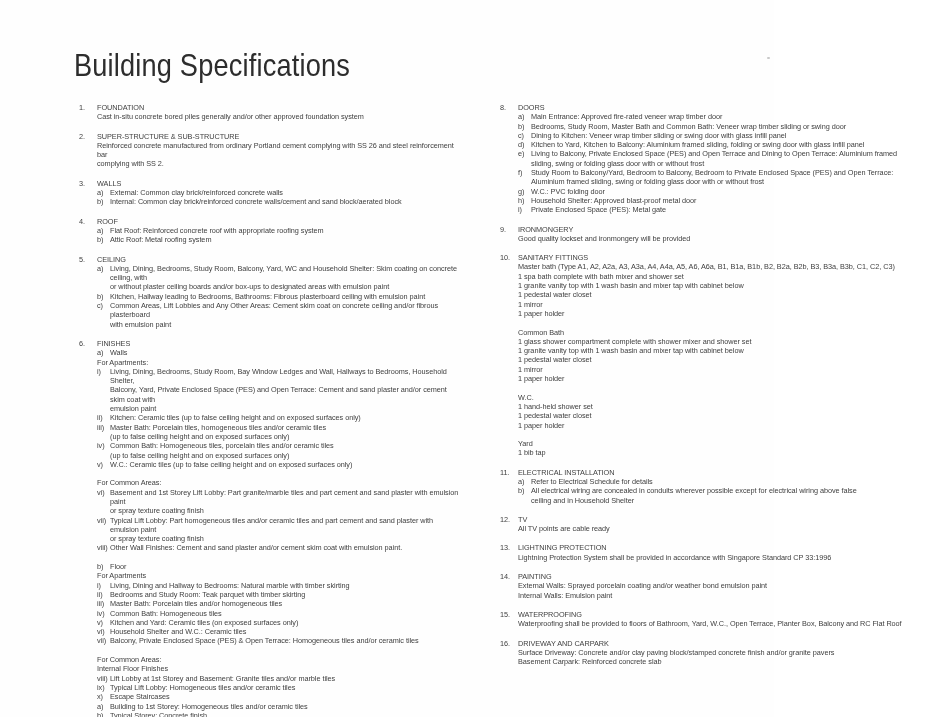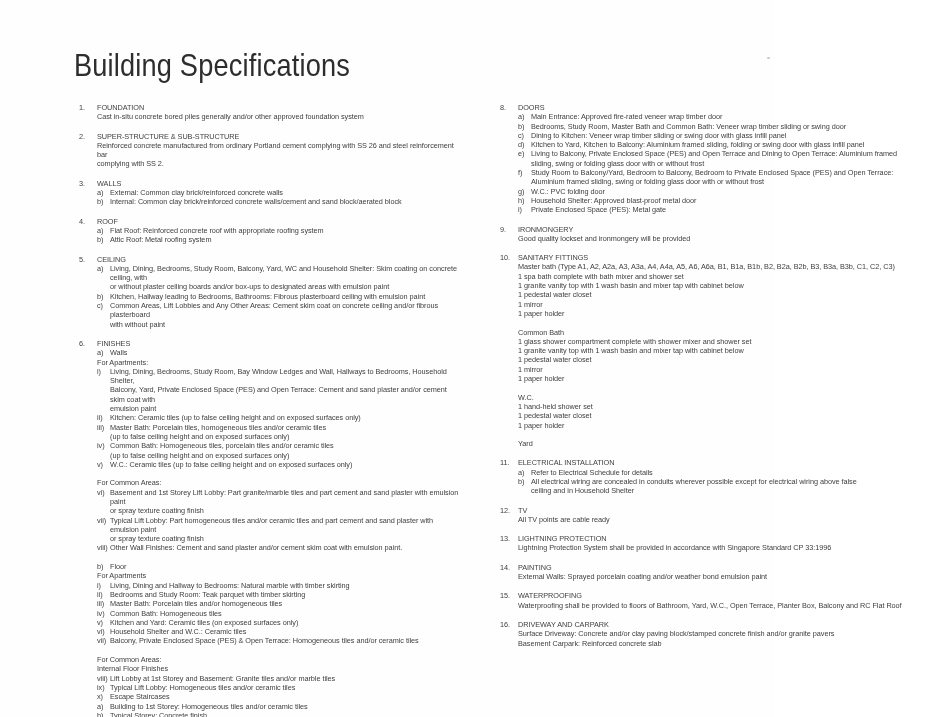--- a/index.html
+++ b/index.html
@@ -110,21 +110,21 @@
             </div>
             <div class="line">
               <span class="lbl">b)</span>
               <span class="txt">Kitchen, Hallway leading to Bedrooms, Bathrooms: Fibrous plasterboard ceiling with emulsion paint</span>
             </div>
             <div class="line">
               <span class="lbl">c)</span>
               <span class="txt">Common Areas, Lift Lobbies and Any Other Areas: Cement skim coat on concrete ceiling and/or fibrous plasterboard</span>
             </div>
             <div class="line cont">
-              <span class="txt">with without paint</span>
+              <span class="txt">with emulsion paint</span>
             </div>
           </div>
         </div>
         <div class="section">
           <div class="sec-num">6.</div>
           <div class="sec-body">
             <div class="sec-title">FINISHES</div>
             <div class="line">
               <span class="lbl">a)</span>
               <span class="txt u">Walls</span>
@@ -355,20 +355,23 @@
             </div>
             <div class="line">
               <span class="txt">1 pedestal water closet</span>
             </div>
             <div class="line">
               <span class="txt">1 paper holder</span>
             </div>
             <div class="line gap">
               <span class="txt u">Yard</span>
             </div>
+            <div class="line">
+              <span class="txt">1 bib tap</span>
+            </div>
           </div>
         </div>
         <div class="section">
           <div class="sec-num">11.</div>
           <div class="sec-body">
             <div class="sec-title">ELECTRICAL INSTALLATION</div>
             <div class="line">
               <span class="lbl">a)</span>
               <span class="txt">Refer to Electrical Schedule for details</span>
             </div>
@@ -398,20 +401,23 @@
               <span class="txt">Lightning Protection System shall be provided in accordance with Singapore Standard CP 33:1996</span>
             </div>
           </div>
         </div>
         <div class="section">
           <div class="sec-num">14.</div>
           <div class="sec-body">
             <div class="sec-title">PAINTING</div>
             <div class="line">
               <span class="txt">External Walls: Sprayed porcelain coating and/or weather bond emulsion paint</span>
+            </div>
+            <div class="line">
+              <span class="txt">Internal Walls: Emulsion paint</span>
             </div>
           </div>
         </div>
         <div class="section">
           <div class="sec-num">15.</div>
           <div class="sec-body">
             <div class="sec-title">WATERPROOFING</div>
             <div class="line">
               <span class="txt">Waterproofing shall be provided to floors of Bathroom, Yard, W.C., Open Terrace, Planter Box, Balcony and RC Flat Roof</span>
             </div>

